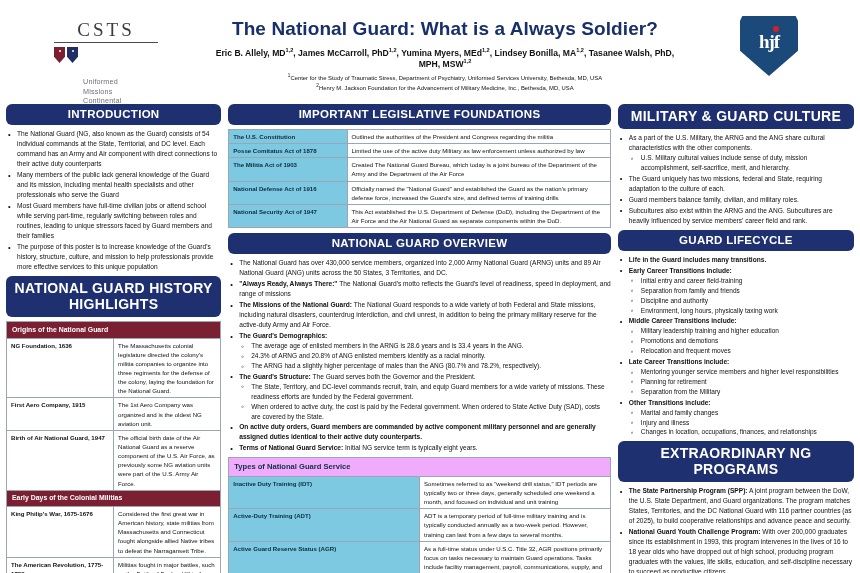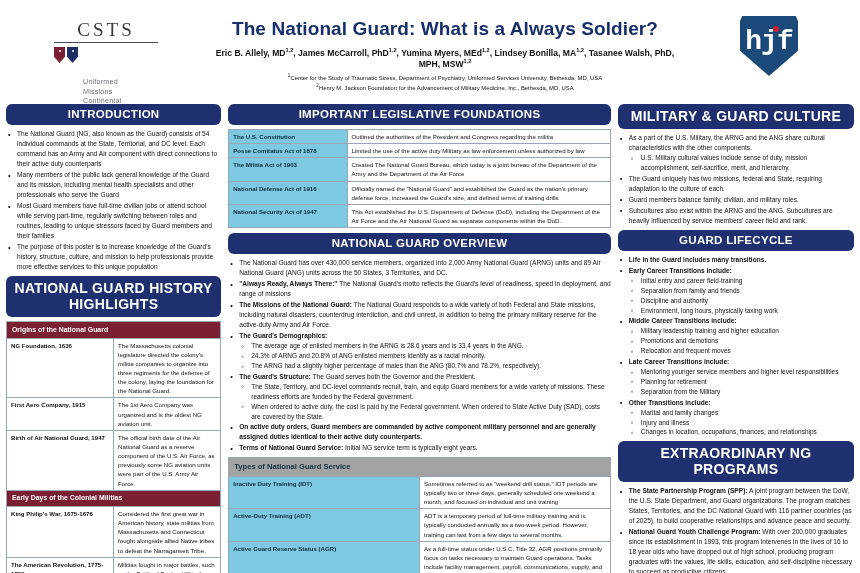--- a/index.html
+++ b/index.html
@@ -36,21 +36,21 @@
   .poster-title { font-size:19px; font-weight:bold; color:#17306b; letter-spacing:.1px; }
   .authors { font-size:8.6px; font-weight:bold; color:#111; margin-top:7px; }
   .authors sup { font-size:5.6px; }
   .affil { font-size:5.9px; color:#111; margin-top:4px; line-height:1.5; }
   .affil sup { font-size:4.6px; }
   .logo-right { width:170px; display:flex; justify-content:center; padding-top:10px; }
   .hjf { width:58px; height:60px; position:relative; }
   .hjf-shield { position:absolute; inset:0; background:#1b4a7a;
     clip-path: polygon(4% 0, 96% 0, 100% 8%, 100% 58%, 50% 100%, 0 58%, 0 8%); }
   .hjf-txt { position:absolute; inset:0; display:flex; align-items:center; justify-content:center;
-             color:#fff; font-size:28px; font-weight:bold; font-family:Liberation Mono, monospace;
+             color:#fff; font-size:19px; font-weight:bold; font-family:Liberation Serif, serif;
              letter-spacing:-1px; padding-bottom:9px; }
   .hjf-dot { position:absolute; left:33px; top:10px; width:6px; height:6px; background:#cf202f;
              border-radius:50%; }
 
   
   .columns { display:flex; gap:7px; margin-top:2px; }
   .col-left  { width:216px; }
   .col-mid   { width:384px; }
   .col-right { width:237px; }
 
@@ -73,21 +73,21 @@
   .bold { font-weight:bold; }
 
   
   table.tbl { width:100%; border-collapse:collapse; table-layout:fixed; }
   table.tbl td { border:0.8px solid #9aa6b4; padding:2px 4px; vertical-align:top;
                  font-size:6.1px; line-height:1.5; }
 
   
   .tbl-blue td.k { background:#7ec9e2; font-weight:bold; width:31%; color:#0e2a3a; }
   .tbl-blue td.v { background:#ffffff; color:#111; }
-  .tbl-blue tr.hdr td { background:#a3a3a3; font-weight:bold; font-size:7.6px;
+  .tbl-blue tr.hdr td { background:#f0abfc; font-weight:bold; font-size:7.6px;
                         color:#10303f; padding:3px 5px; }
 
   
   .tbl-maroon tr.grp td { background:#7b1f33; color:#fff; font-weight:bold;
                           font-size:6.9px; padding:2.5px 5px; }
   .tbl-maroon td.k { width:37%; font-weight:bold; background:#fff; color:#111; }
   .tbl-maroon td.v { background:#fff; color:#111; }
   .tbl-maroon td { border:0.8px solid #8f8f8f; font-size:5.6px; line-height:1.45; }
 
   .legis-wrap { margin-bottom:5px; }

